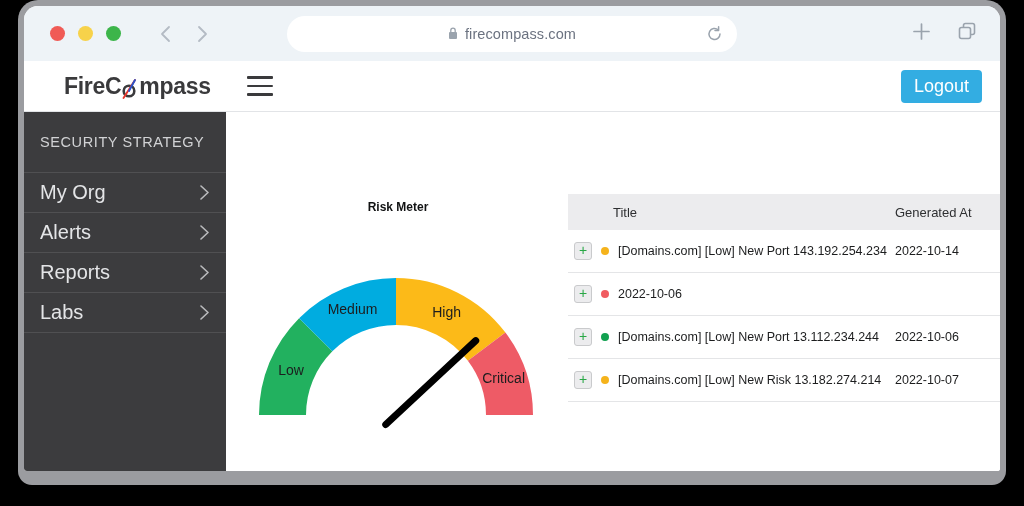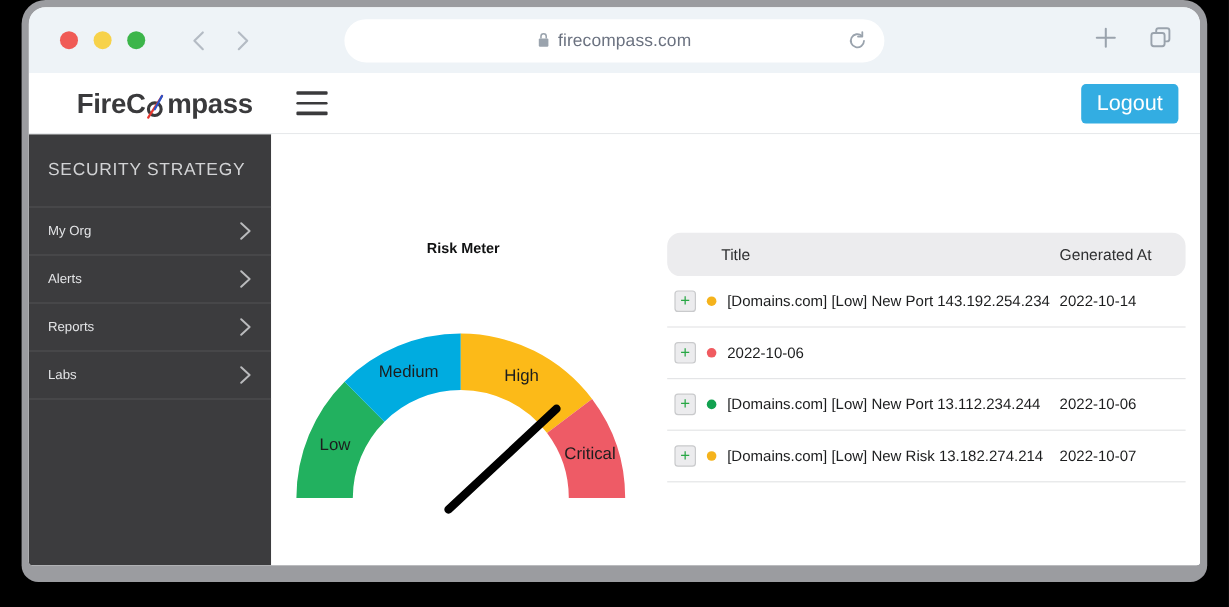--- a/index.html
+++ b/index.html
@@ -143,20 +143,21 @@
 
   
   #app-body {
     position: absolute;
     top: 106px;
     left: 0;
     right: 0;
     bottom: 0;
     display: flex;
     background: #ffffff;
+    gap: 12px;
   }
 
   
   #sidebar {
     width: 202px;
     background: #3c3c3e;
     flex-shrink: 0;
     display: flex;
     flex-direction: column;
   }
@@ -167,21 +168,21 @@
     padding: 22px 0 22px 16px;
     border-bottom: 1px solid #505052;
   }
   .sidebar-item {
     display: flex;
     align-items: center;
     justify-content: space-between;
     padding: 0 16px 0 16px;
     height: 40px;
     color: #e4e5e7;
-    font-size: 11px;
+    font-size: 20px;
     border-bottom: 1px solid #505052;
     cursor: pointer;
   }
   .sidebar-item .chev { opacity: 0.82; display: flex; }
 
   
   #main-content {
     flex: 1;
     position: relative;
     background: #ffffff;
@@ -222,21 +223,20 @@
     top: 82px;
     width: 432px;
   }
   #table-head {
     display: flex;
     align-items: center;
     background: #ececee;
     height: 36px;
     font-size: 13px;
     color: #2e2f31;
-    border-radius: 11px;
   }
   #table-head .th-title { padding-left: 45px; flex: 1; }
   #table-head .th-date { width: 105px; text-align: left; }
 
   .table-row {
     display: flex;
     align-items: center;
     height: 43px;
     border-bottom: 1px solid #e4e5e7;
     font-size: 12.5px;

